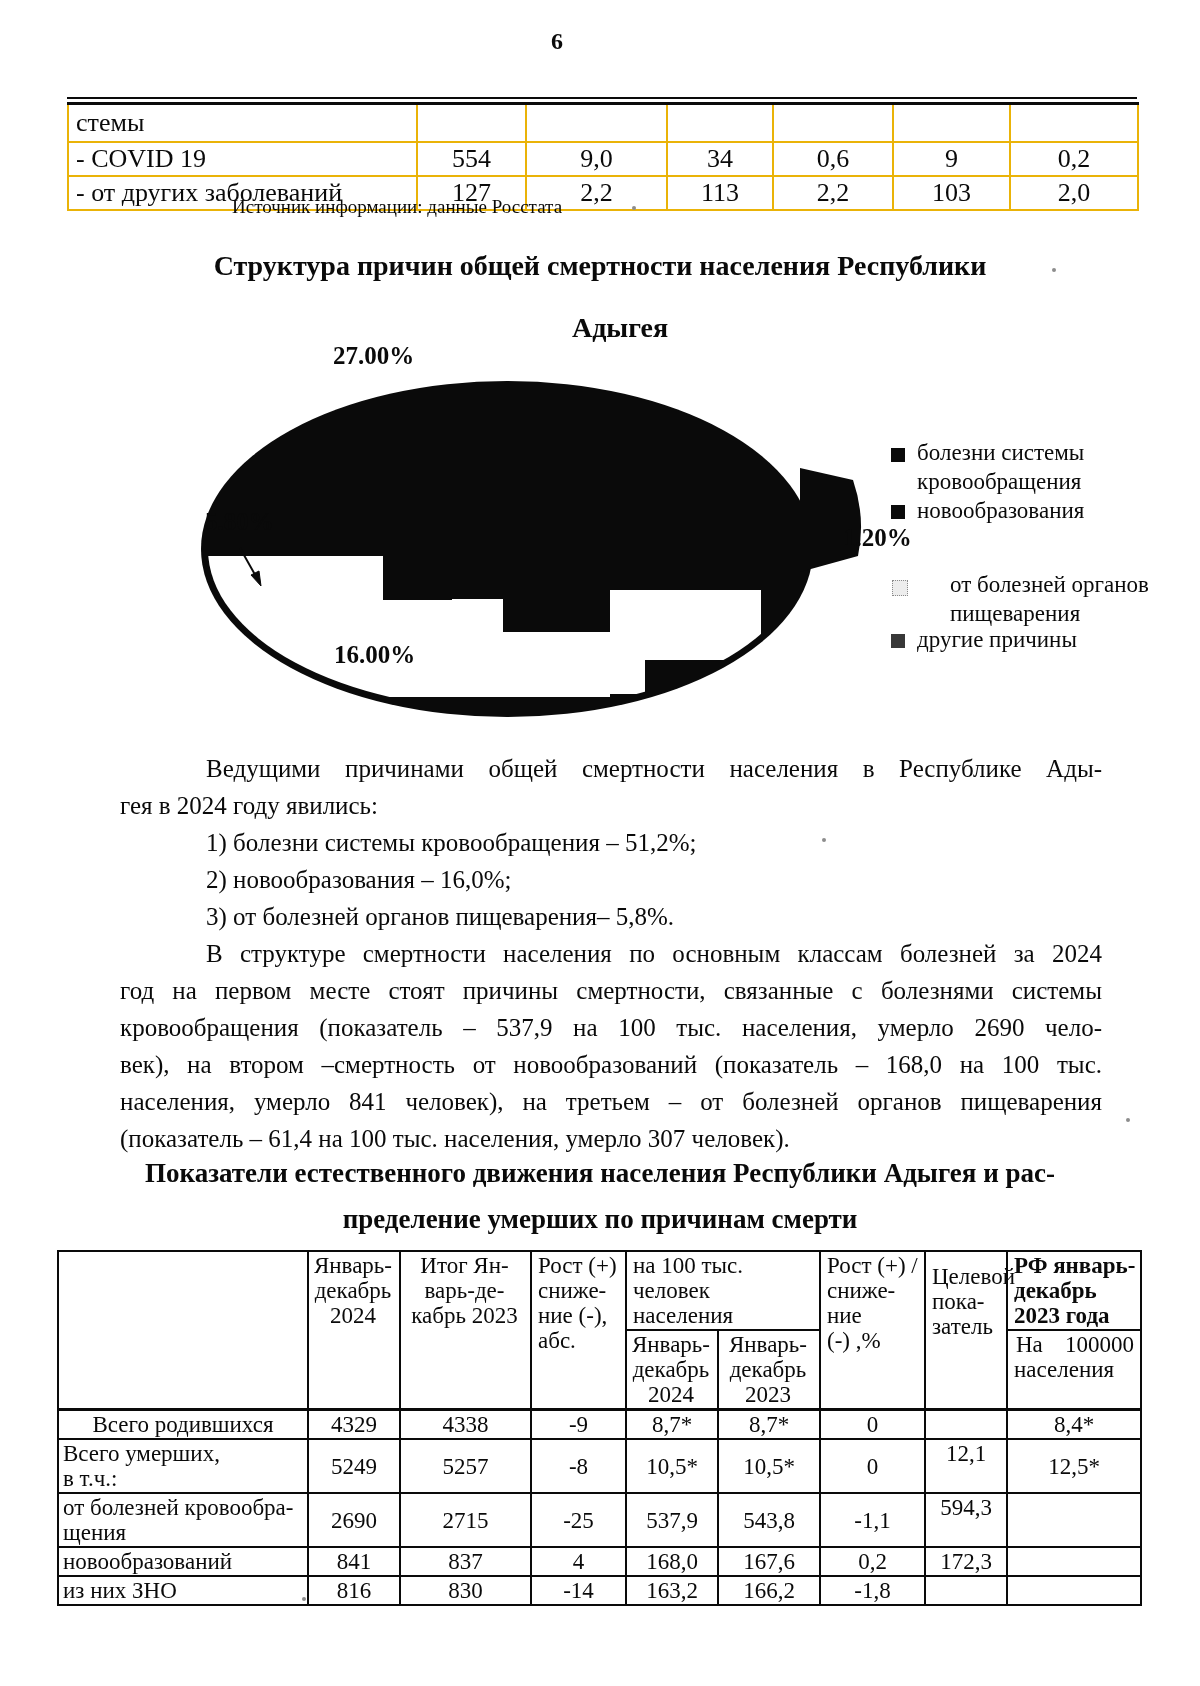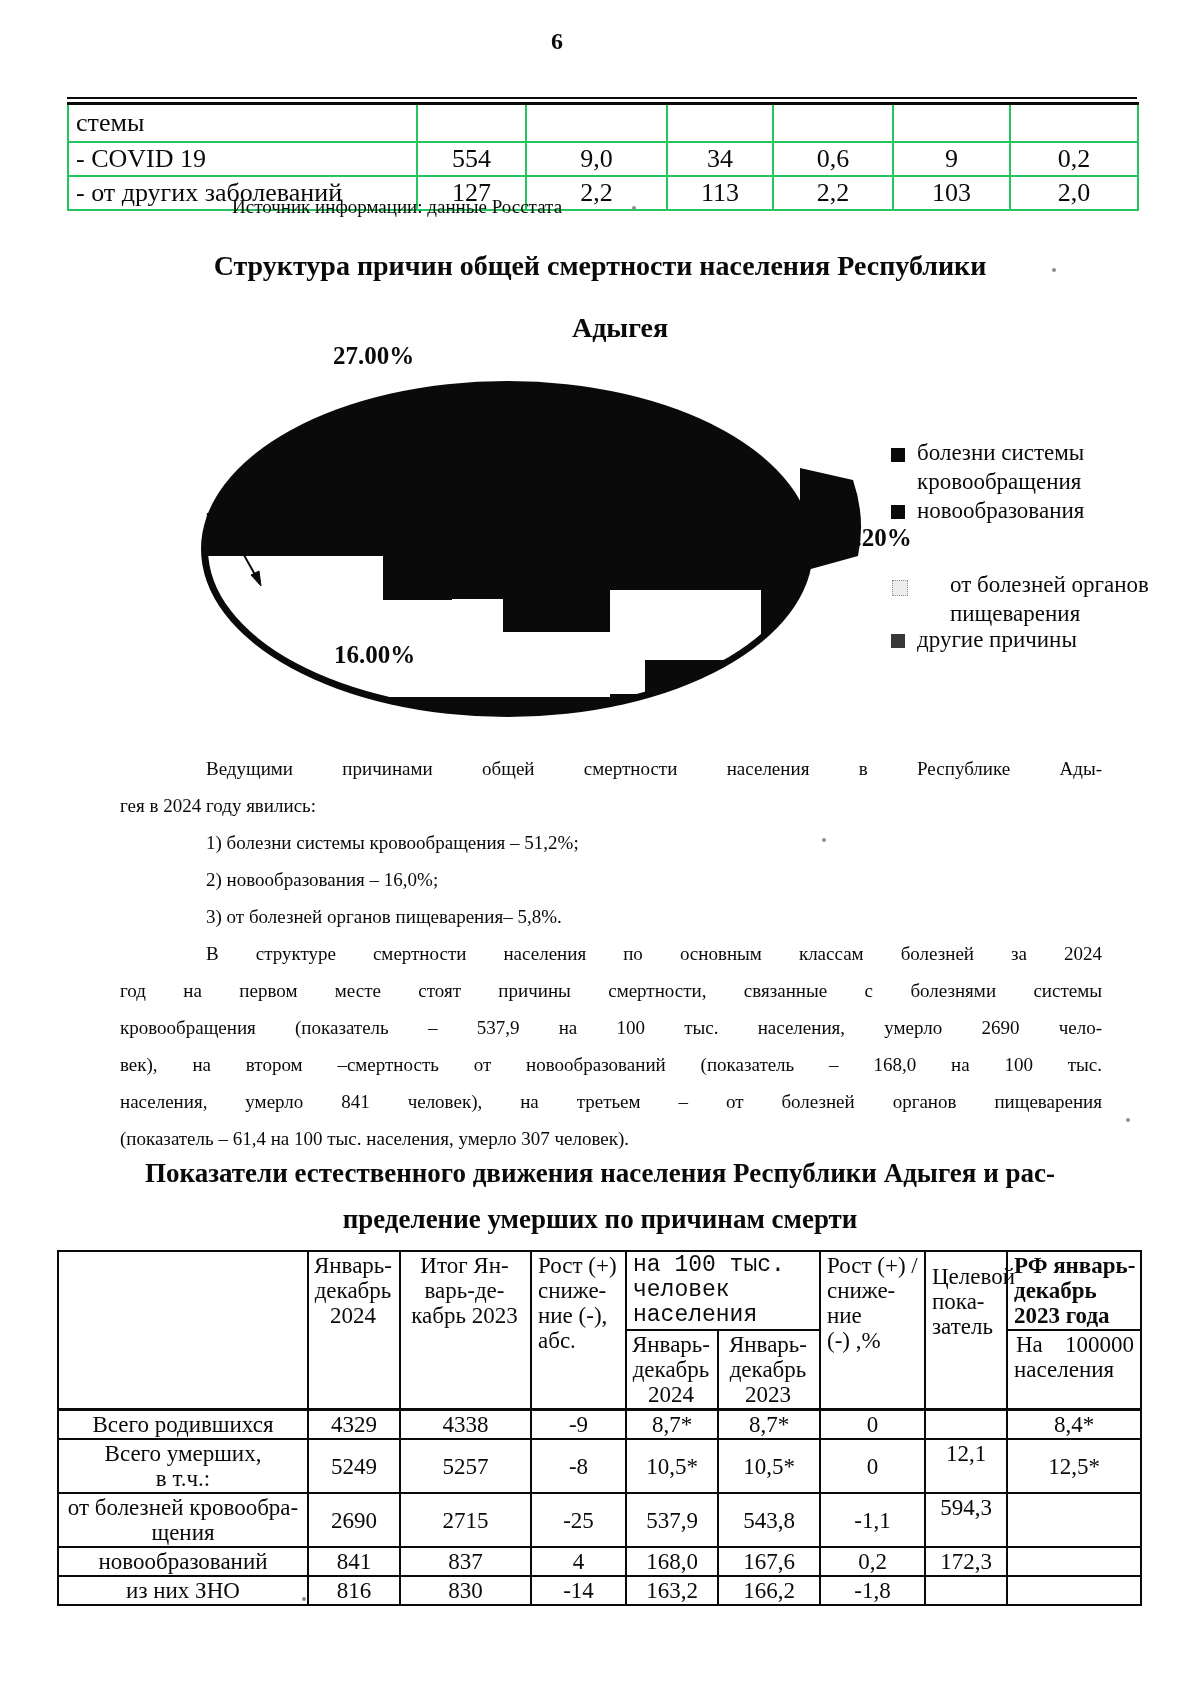--- a/index.html
+++ b/index.html
@@ -7,21 +7,21 @@
        font-family:"Liberation Serif","DejaVu Serif",serif;color:#0a0a0a;
        -webkit-font-smoothing:antialiased;}
   .abs{position:absolute;}
   .pre{white-space:pre-line;}
 
   
   #pageno{top:28px;left:0;width:1114px;text-align:center;font-size:24px;font-weight:bold;}
 
   
   #t1{top:102px;left:67px;border-collapse:collapse;table-layout:fixed;width:1070px;font-size:26px;}
-  #t1 td{border:2px solid #22c55e;padding:1px 6px;height:30px;overflow:hidden;}
+  #t1 td{border:2px solid #eab308;padding:1px 6px;height:30px;overflow:hidden;}
   #t1 tr:first-child td{height:34px;border-top:3px solid #0a0a0a;}
   #t1 td.num{text-align:center;}
   #t1 tr td:first-child{padding-left:7px;}
   #t1line{top:97px;left:67px;width:1070px;height:2px;background:#0a0a0a;}
 
   #source{top:196px;left:232px;font-size:19px;}
 
   
   #ctitle1{top:250px;left:100px;width:1000px;text-align:center;font-size:28px;font-weight:bold;}
   #ctitle2{top:312px;left:100px;width:1040px;text-align:center;font-size:28px;font-weight:bold;}
@@ -34,41 +34,41 @@
   #lab-right{top:524px;left:843px;}
 
   
   .lmark{position:absolute;width:14px;height:14px;}
   .lm-solid{background:#0a0a0a;}
   .lm-light{background:#ededed;border:1px dotted #8a8a8a;}
   .lm-dark{background:#383838;}
   .ltext{position:absolute;left:917px;font-size:23px;line-height:29px;width:230px;}
 
   
-  #paras{top:750px;left:120px;width:982px;font-size:19px;}
+  #paras{top:750px;left:120px;width:982px;font-size:25px;}
   #paras .line{height:37px;line-height:37px;overflow:visible;}
   #paras .ind{padding-left:86px;}
   #paras .j{text-align:justify;text-align-last:justify;}
 
   
   #h2a{top:1158px;left:0;width:1200px;text-align:center;font-size:27px;font-weight:bold;}
   #h2b{top:1204px;left:0;width:1200px;text-align:center;font-size:27px;font-weight:bold;}
 
   
   #t2{top:1250px;left:57px;border-collapse:collapse;table-layout:fixed;width:1085px;font-size:23px;line-height:25px;}
   #t2 td,#t2 th{border:2px solid #0a0a0a;padding:1px 4px;font-weight:normal;vertical-align:top;text-align:center;}
-  #t2 .grp{height:56px;font-family:Liberation Mono, monospace;}
+  #t2 .grp{height:56px;}
   #t2 .sub{height:74px;}
   #t2 thead th{text-align:left;padding-left:6px;}
   #t2 thead th.cc{text-align:center;padding-left:2px;}
   #t2 .rfb{font-weight:bold;text-align:left;}
   #t2 .rfline{display:flex;justify-content:space-between;padding:0 2px;}
   #t2 tbody td{vertical-align:middle;}
   #t2 tbody tr:first-child td{border-top:3px solid #0a0a0a;}
-  #t2 tbody .lbl{text-align:center;border-radius:23px;}
+  #t2 tbody .lbl{text-align:left;border-radius:23px;}
   #t2 tbody .lblc{text-align:center;}
   #t2 tbody .vtop{vertical-align:top;}
   #t2 .r1{height:28px;} #t2 .r2{height:50px;} #t2 .r3{height:52px;margin-top:48px;}
   #t2 .r4{height:28px;} #t2 .r5{height:29px;}
 
   .speck{position:absolute;width:4px;height:4px;border-radius:50%;background:#8d8d8d;}
 </style>
 </head>
 <body>
 

